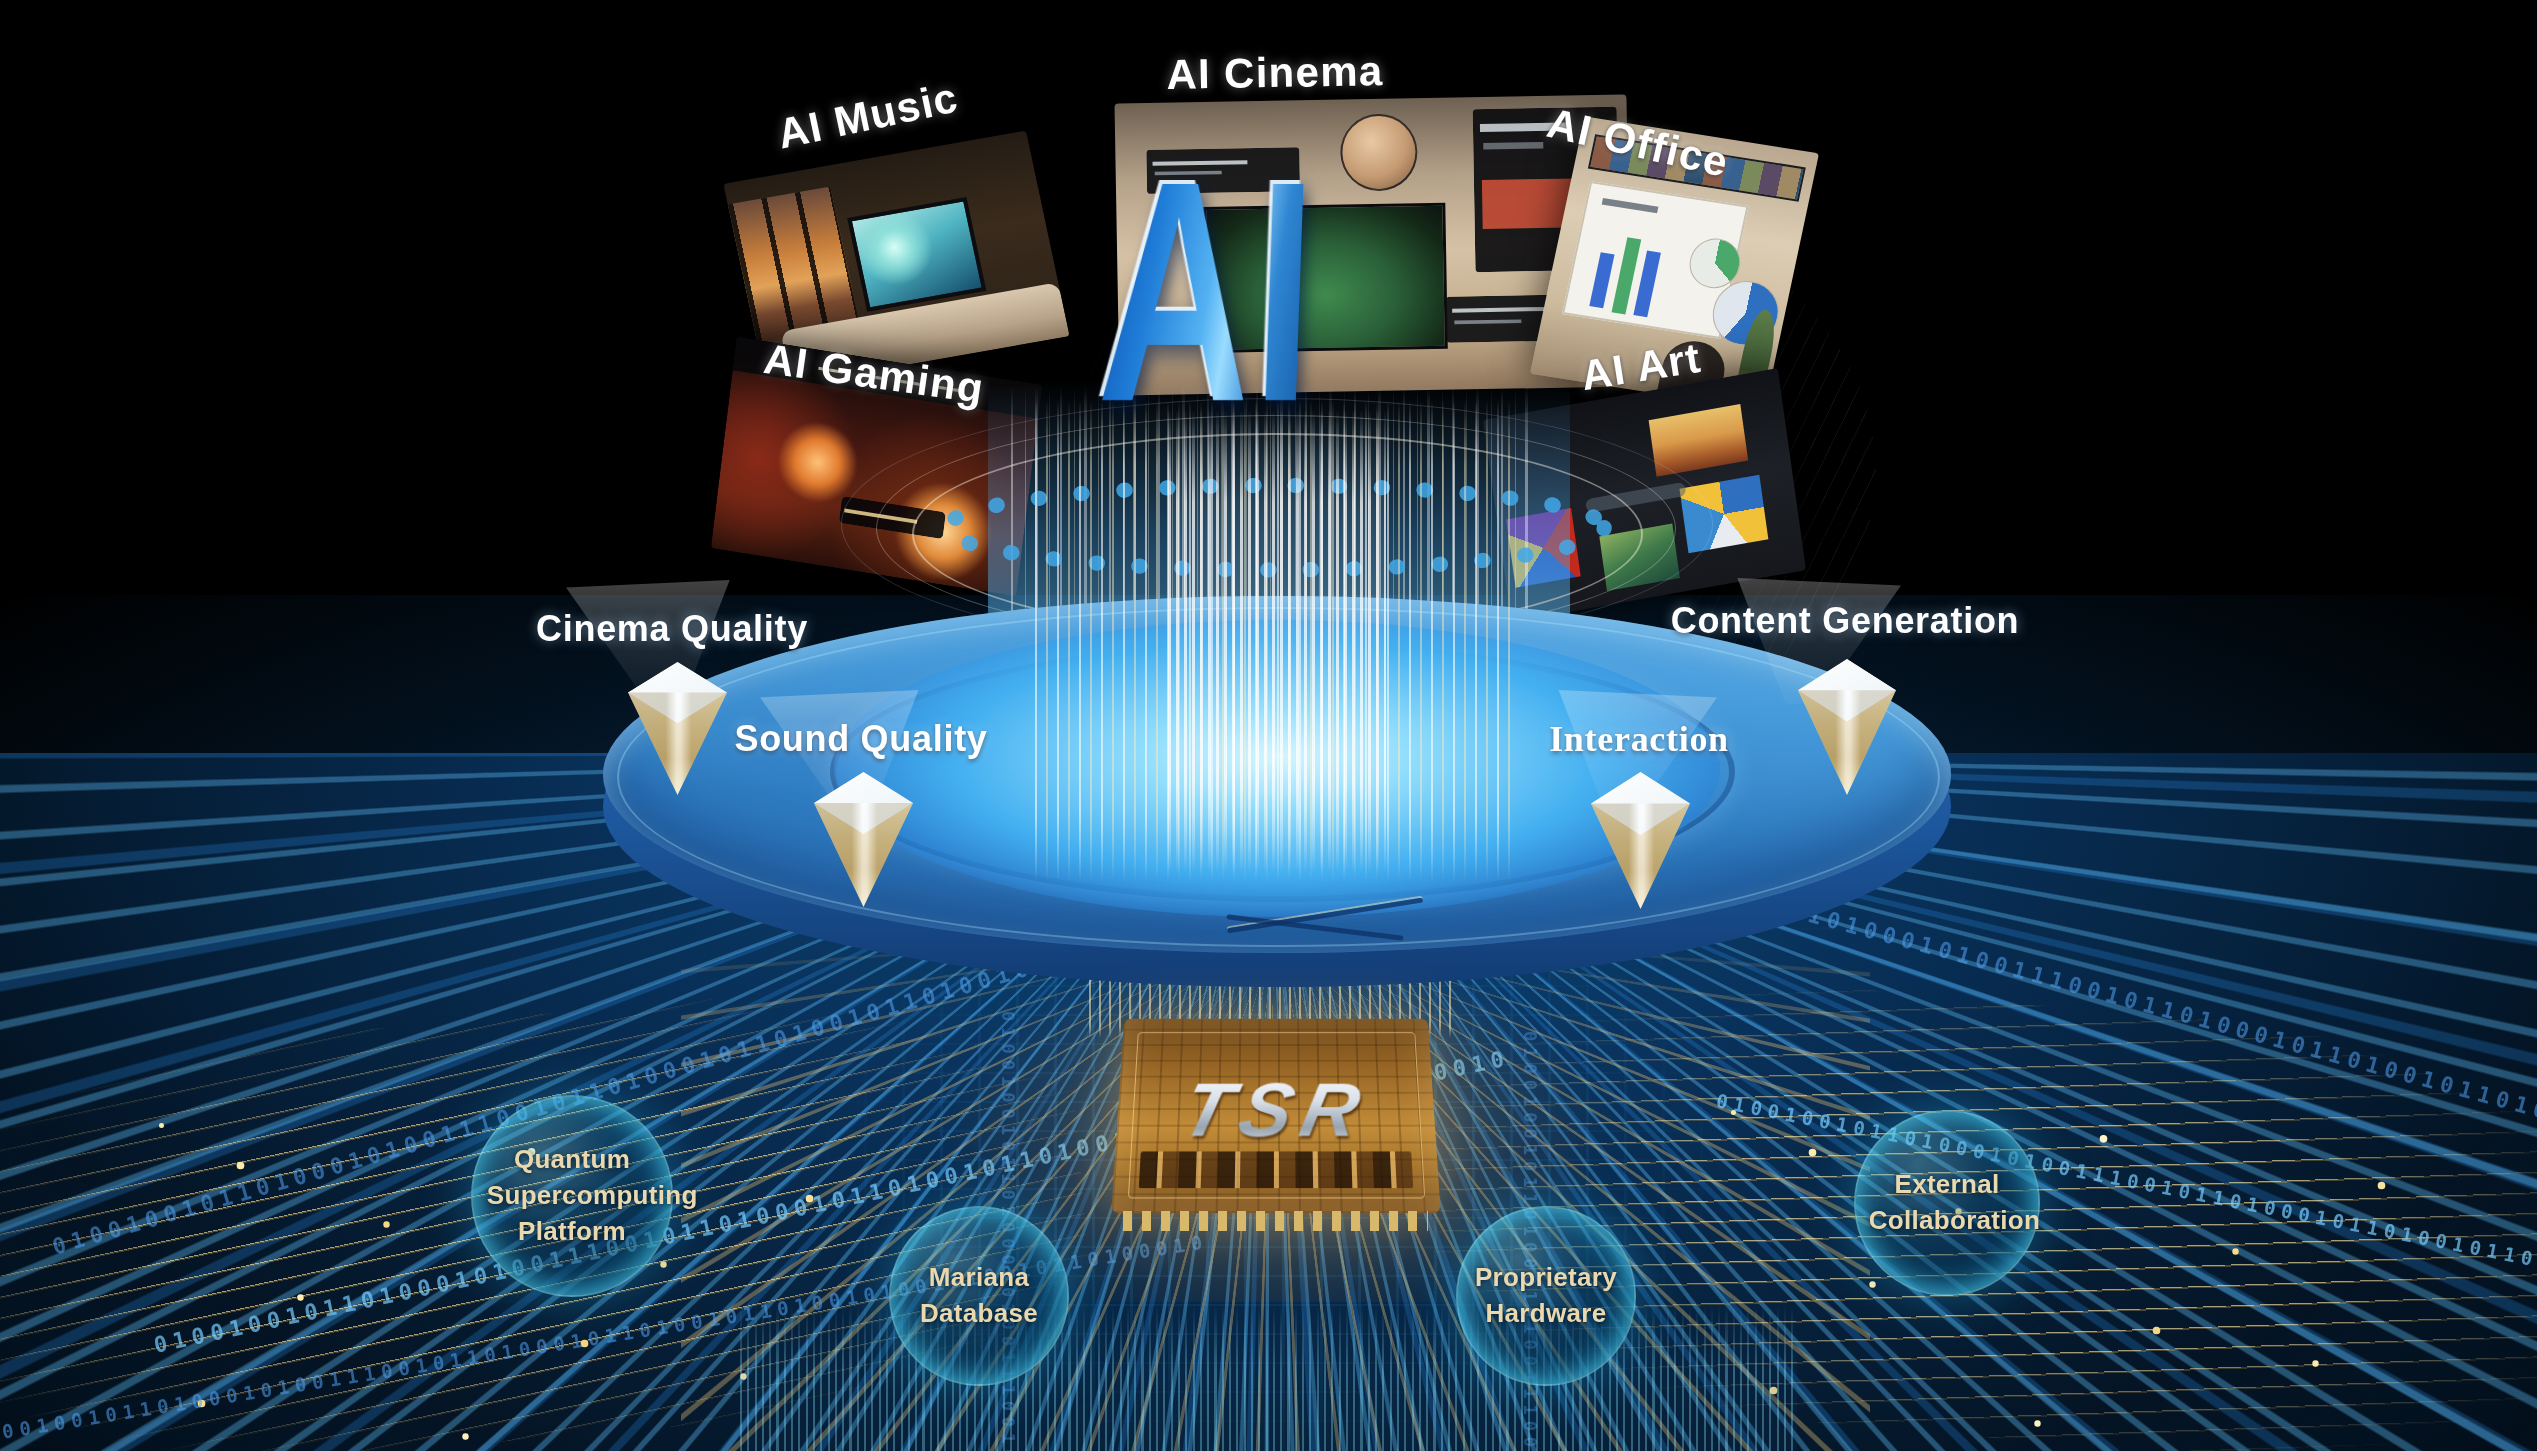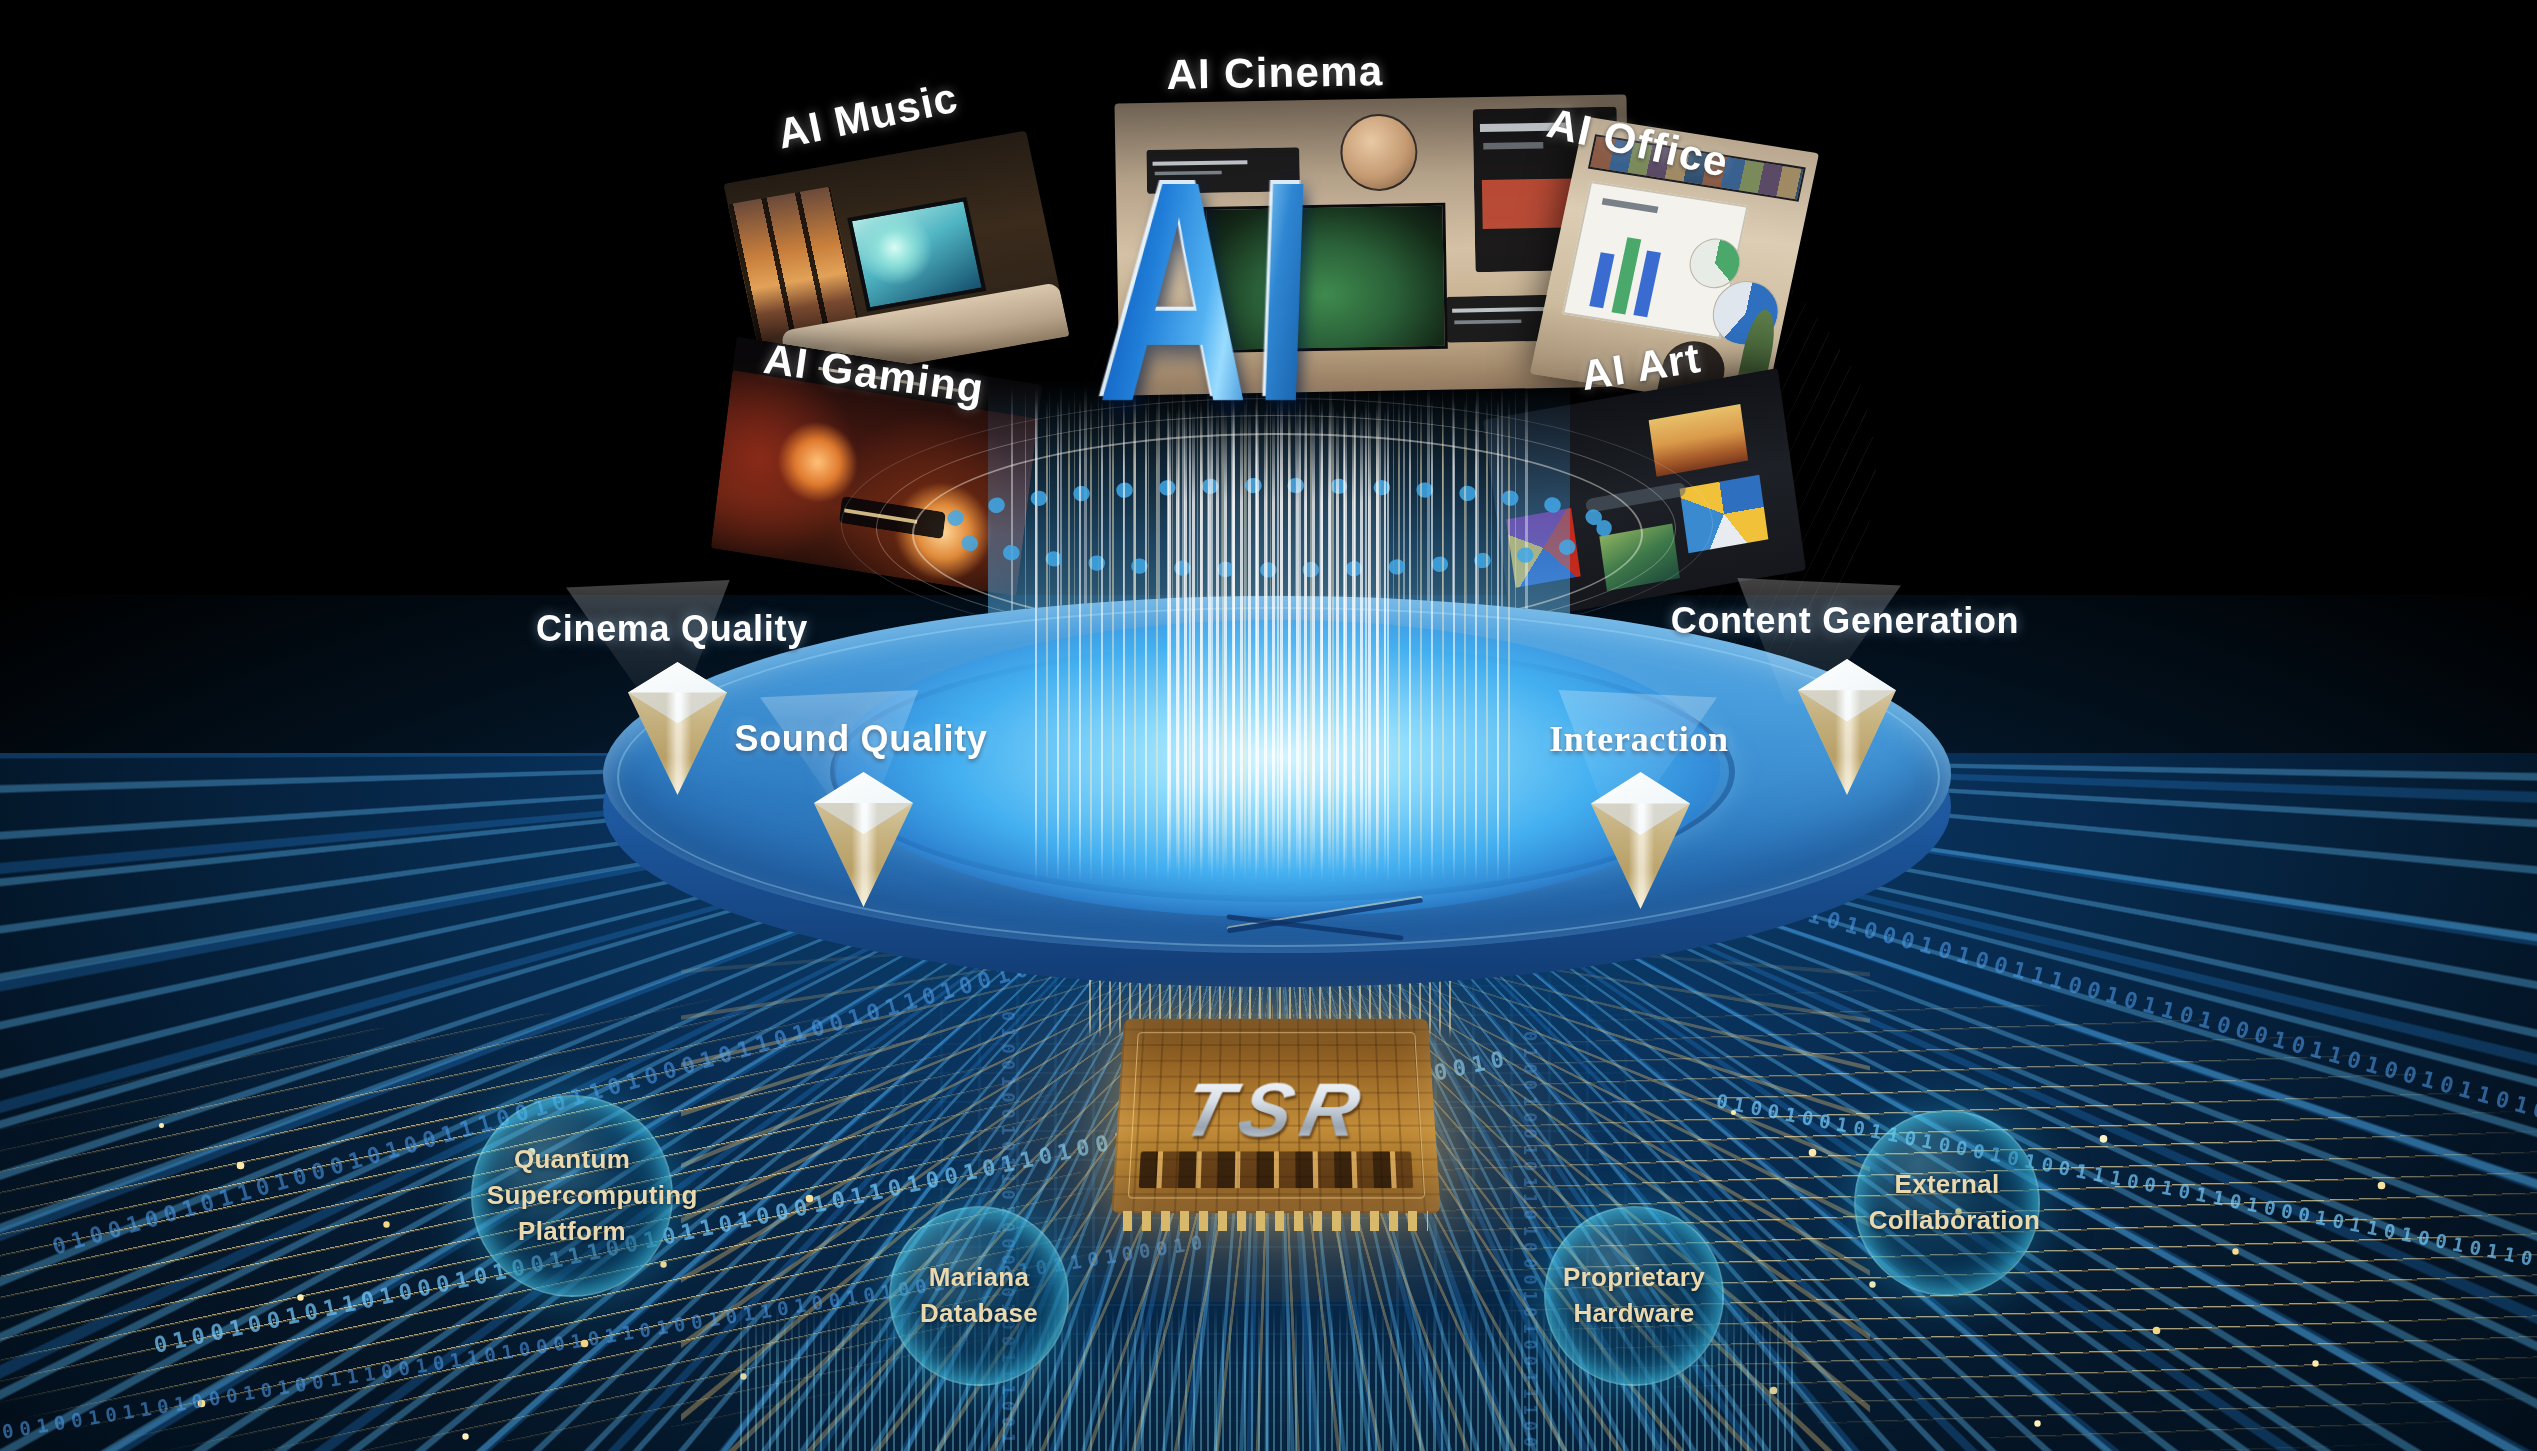--- a/index.html
+++ b/index.html
@@ -220,21 +220,21 @@
 
   
   .bubble{z-index:20;border-radius:50%;display:flex;align-items:center;justify-content:center;text-align:center;
     background:radial-gradient(circle at 34% 28%,rgba(150,240,255,.30) 0%,rgba(40,130,170,.25) 38%,rgba(8,40,70,.55) 72%,rgba(6,30,55,.65) 100%);
     box-shadow:inset 0 0 29px rgba(90,225,255,.8),inset -9.3px -6.6px 40px rgba(0,160,220,.35),0 0 53px rgba(40,180,240,.38);
     border:2px solid rgba(130,235,255,.55);}
   .bubble-label{color:#ead9ae;font-weight:700;font-size:26px;line-height:1.38;letter-spacing:0.3px;
     width:86%;text-shadow:0 1.3px 5.3px rgba(0,10,20,.7);}
   .bb-quantum{left:471px;top:1095px;width:198px;height:198px;}
   .bb-mariana{left:889px;top:1206px;width:176px;height:176px;}
-  .bb-prop{left:1544px;top:1206px;width:176px;height:176px;}
+  .bb-prop{left:1456px;top:1206px;width:176px;height:176px;}
   .bb-ext{left:1854px;top:1110px;width:182px;height:182px;}
 </style>
 </head>
 <body>
 
 <div class="canvas">
 
   <div class="abs bg-glow"></div>
   <div class="abs fan-blue"></div>
   <div class="abs fan-gold"></div>

